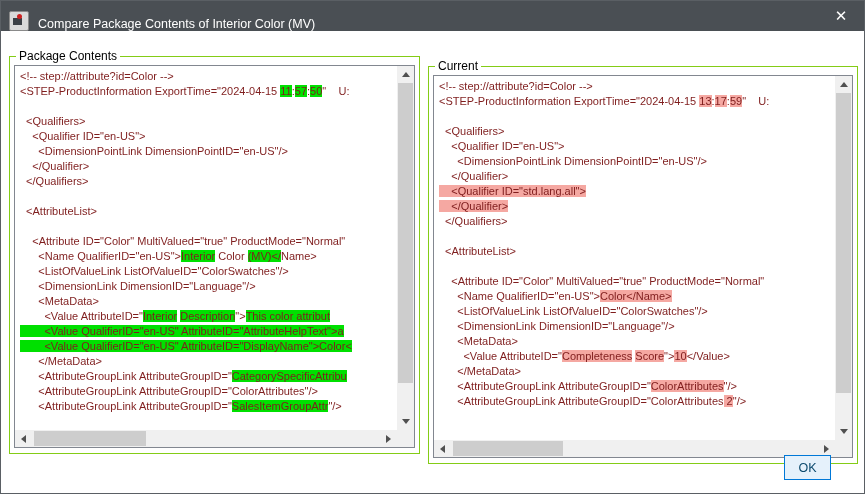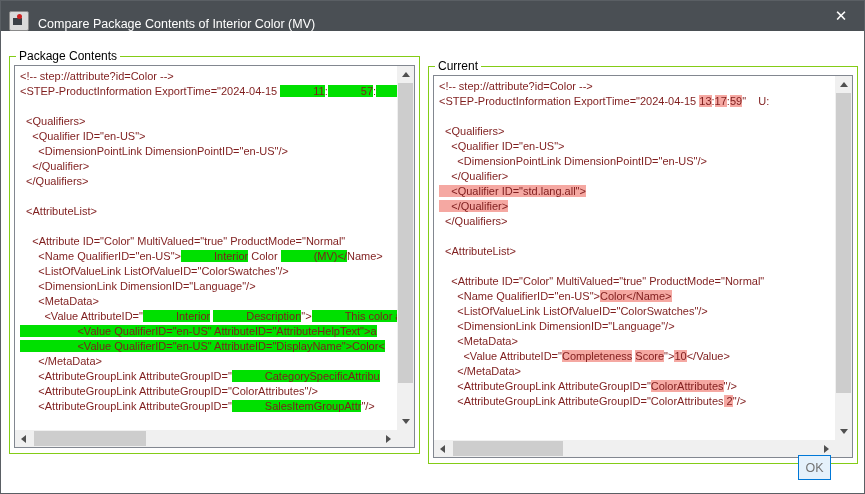--- a/index.html
+++ b/index.html
@@ -13,36 +13,36 @@
   .close-btn{margin-left:auto;width:46px;height:30px;display:flex;align-items:center;justify-content:center;color:#ffffff;font-size:15px;cursor:default;}
   
   .body{position:absolute;left:0;top:30px;width:865px;height:464px;background:#ffffff;}
   .groupbox{position:absolute;border:1px solid #84cc16;box-sizing:border-box;background:#ffffff;}
   .groupbox-left{left:8px;top:25px;width:411px;height:398px;}
   .groupbox-right{left:427px;top:35px;width:430px;height:398px;}
   .legend{position:absolute;top:-8px;left:6px;background:#ffffff;padding:0 3px;font-size:12px;color:#000000;line-height:14px;}
   .scrollarea{position:absolute;left:4px;top:8px;right:4px;bottom:5px;border:1px solid #828790;background:#ffffff;overflow:hidden;}
   .code{position:absolute;left:0;top:0;right:17px;bottom:17px;overflow:hidden;padding:3px 0 0 5px;}
   .code-line{white-space:pre;font-family:"Liberation Sans",sans-serif;font-size:11px;line-height:15px;min-height:15px;color:#7f1d1d;}
-  .hl-add{background:var(--add,#00e000);padding-left:33px;}
+  .hl-add{background:var(--add,#00e000);}
   .hl-del{background:var(--del,#f5a8a2);}
   
   .vscroll{position:absolute;top:0;right:0;width:17px;bottom:17px;background:#f0f0f0;}
   .hscroll{position:absolute;left:0;right:17px;bottom:0;height:17px;background:#f0f0f0;}
   .corner{position:absolute;right:0;bottom:0;width:17px;height:17px;background:#f0f0f0;}
   .sb-btn{position:absolute;width:17px;height:17px;display:flex;align-items:center;justify-content:center;}
   .arr{width:0;height:0;border-style:solid;}
   .arr-up{border-width:0 4px 5px 4px;border-color:transparent transparent #505050 transparent;}
   .arr-down{border-width:5px 4px 0 4px;border-color:#505050 transparent transparent transparent;}
   .arr-left{border-width:4px 5px 4px 0;border-color:transparent #505050 transparent transparent;}
   .arr-right{border-width:4px 0 4px 5px;border-color:transparent transparent transparent #505050;}
   .vthumb{position:absolute;left:1px;width:15px;background:#cdcdcd;}
   .hthumb{position:absolute;top:1px;height:15px;background:#cdcdcd;}
   
-  .ok-btn{position:absolute;right:35px;top:424px;width:33px;height:25px;background:#e5f1fb;border:1px solid #0078d7;box-sizing:border-box;font-size:12.5px;color:#737373;display:flex;align-items:center;justify-content:center;cursor:default;font-family:"Liberation Sans",sans-serif;}
+  .ok-btn{position:absolute;right:35px;top:424px;width:47px;height:25px;background:#e5f1fb;border:1px solid #0078d7;box-sizing:border-box;font-size:12.5px;color:#0c4a6e;display:flex;align-items:center;justify-content:center;cursor:default;font-family:"Liberation Sans",sans-serif;}
 </style>
 </head>
 <body>
 
 <div class="dialog">
 
   <div class="titlebar">
     <span class="app-icon"></span>
     <span class="title-text">Compare Package Contents of Interior Color (MV)</span>
     <span class="close-btn">✕</span>

